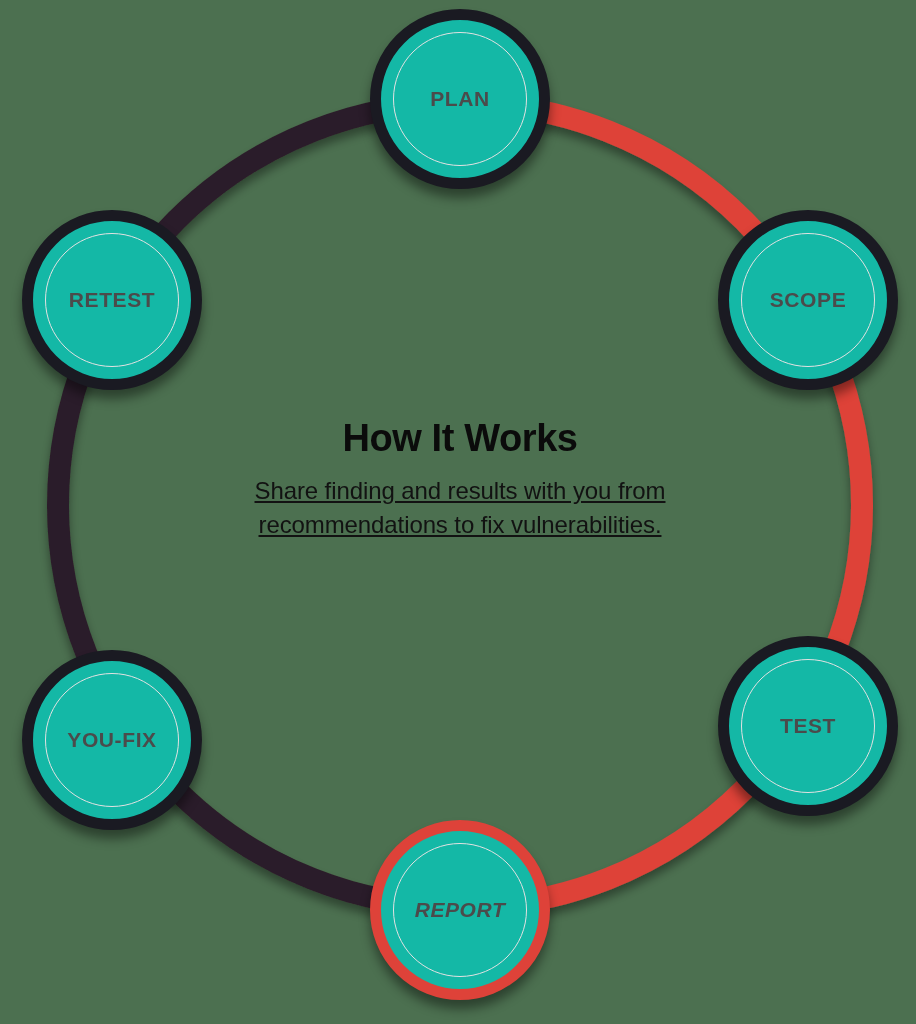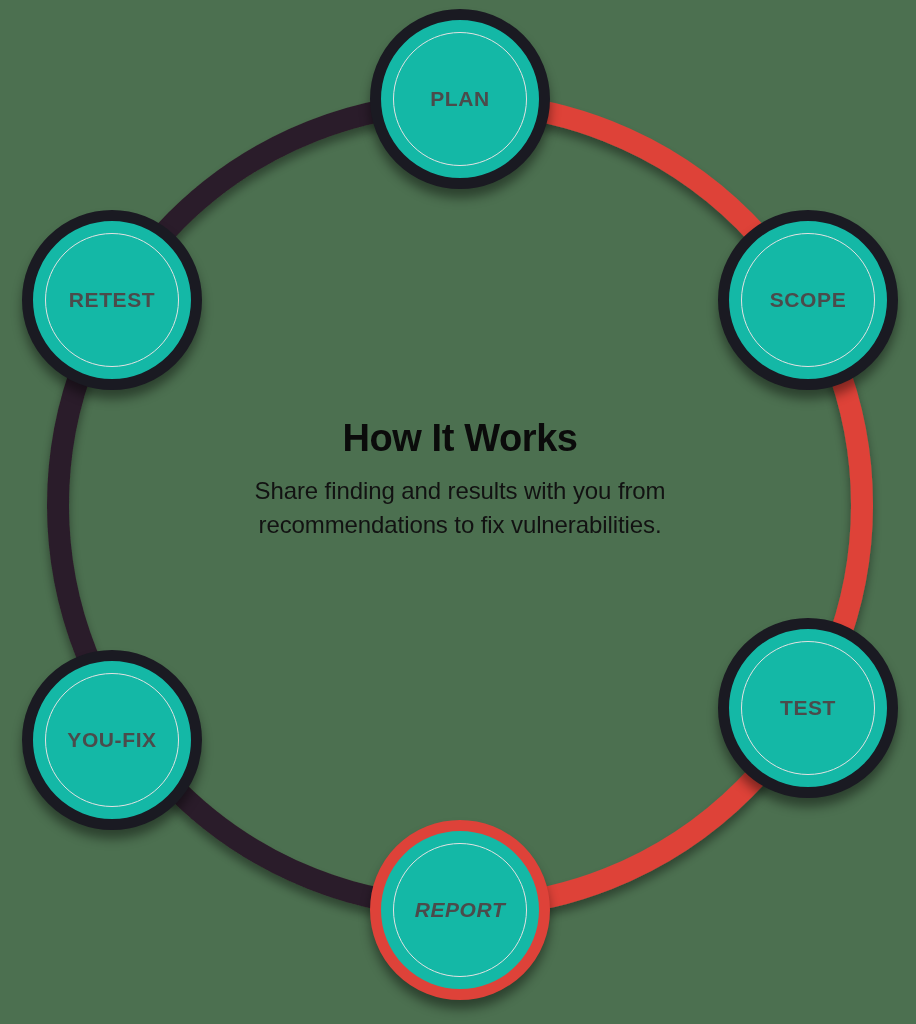--- a/index.html
+++ b/index.html
@@ -46,20 +46,21 @@
     line-height: 1.1;
     margin: 0 0 14px 0;
   }
   #center-desc {
     font-size: 24px;
     font-weight: 500;
     color: #121212;
     line-height: 1.43;
     letter-spacing: -0.1px;
     margin: 0;
+    text-decoration: underline;
   }
 
   
   .node {
     position: absolute;
     width: 180px;
     height: 180px;
     border-radius: 50%;
     box-sizing: border-box;
     background: #14b8a6;
@@ -94,21 +95,21 @@
     font-size: 21px;
     font-weight: bold;
     color: #4B4B4B;
     letter-spacing: 0.6px;
     white-space: nowrap;
   }
 
   
   #node-plan    { left: 370px; top:   9px; }
   #node-scope   { left: 718px; top: 210px; }
-  #node-test    { left: 718px; top: 618px; text-align: center; }
+  #node-test    { left: 718px; top: 636px; text-align: center; }
   #node-report  { left: 370px; top: 820px; }
   #node-youfix  { left:  22px; top: 650px; }
   #node-retest  { left:  22px; top: 210px; }
 </style>
 </head>
 <body>
 
 <div id="diagram-stage">
 
   <svg id="cycle-svg" viewBox="0 0 916 1024">

